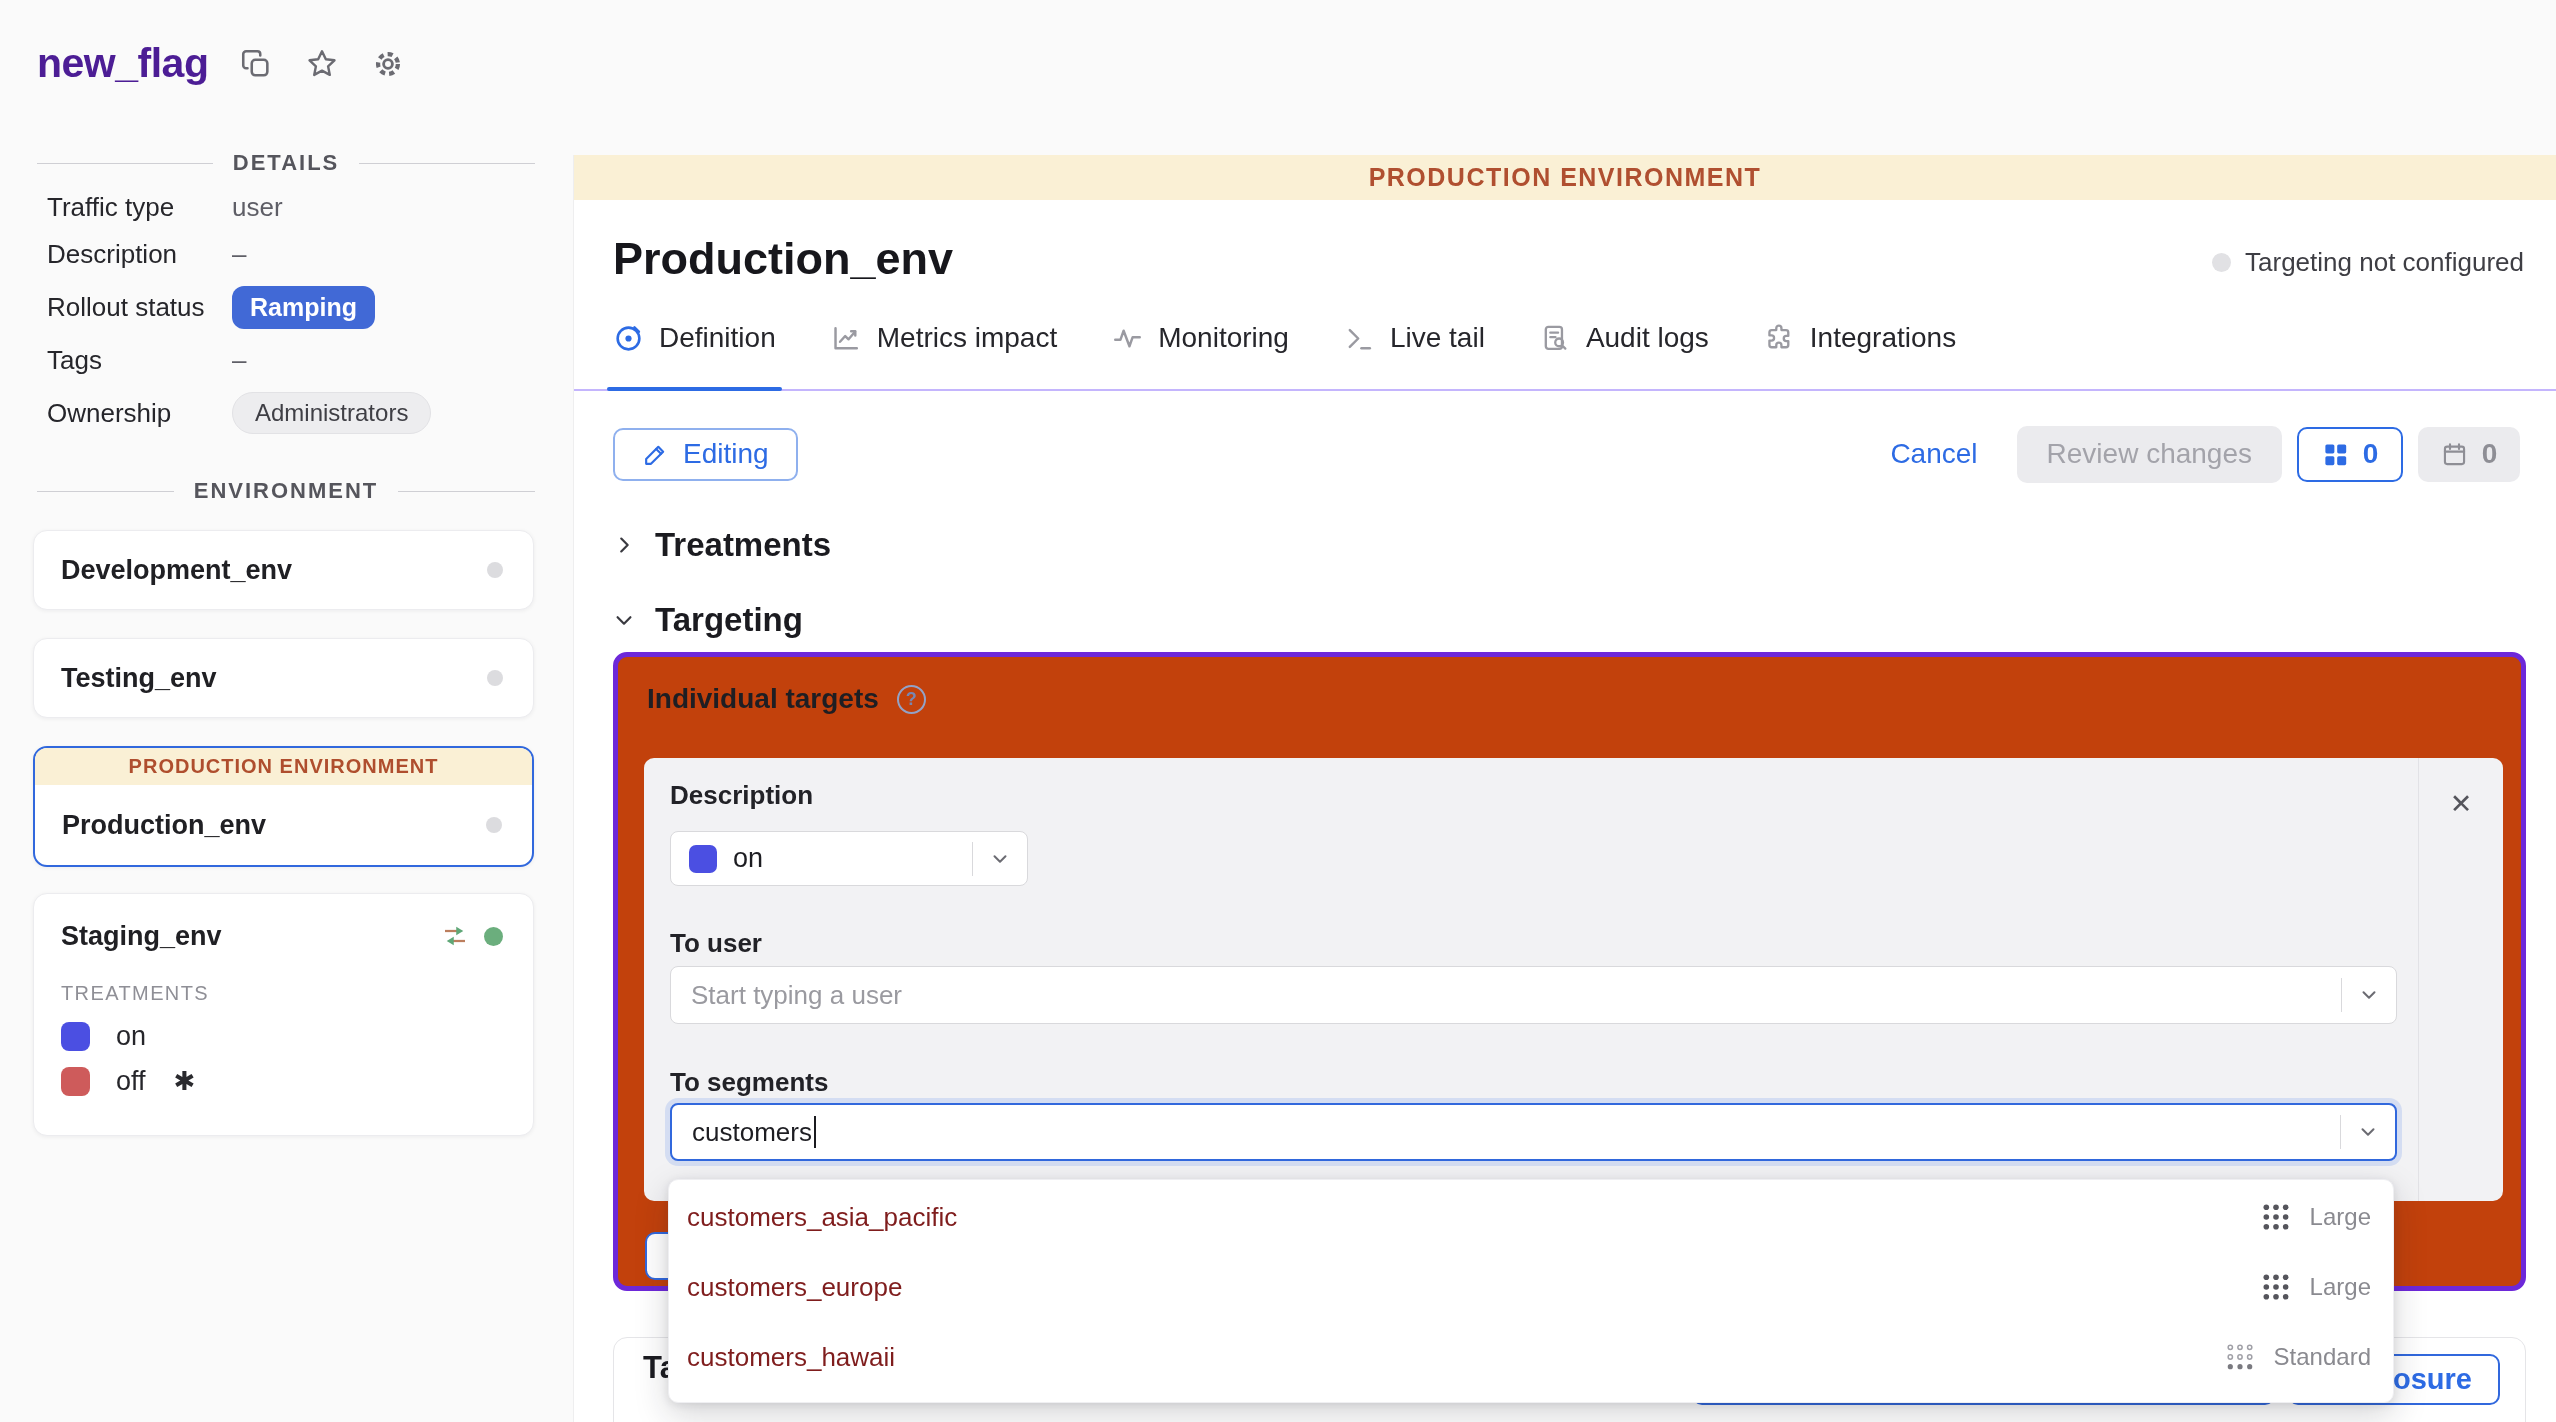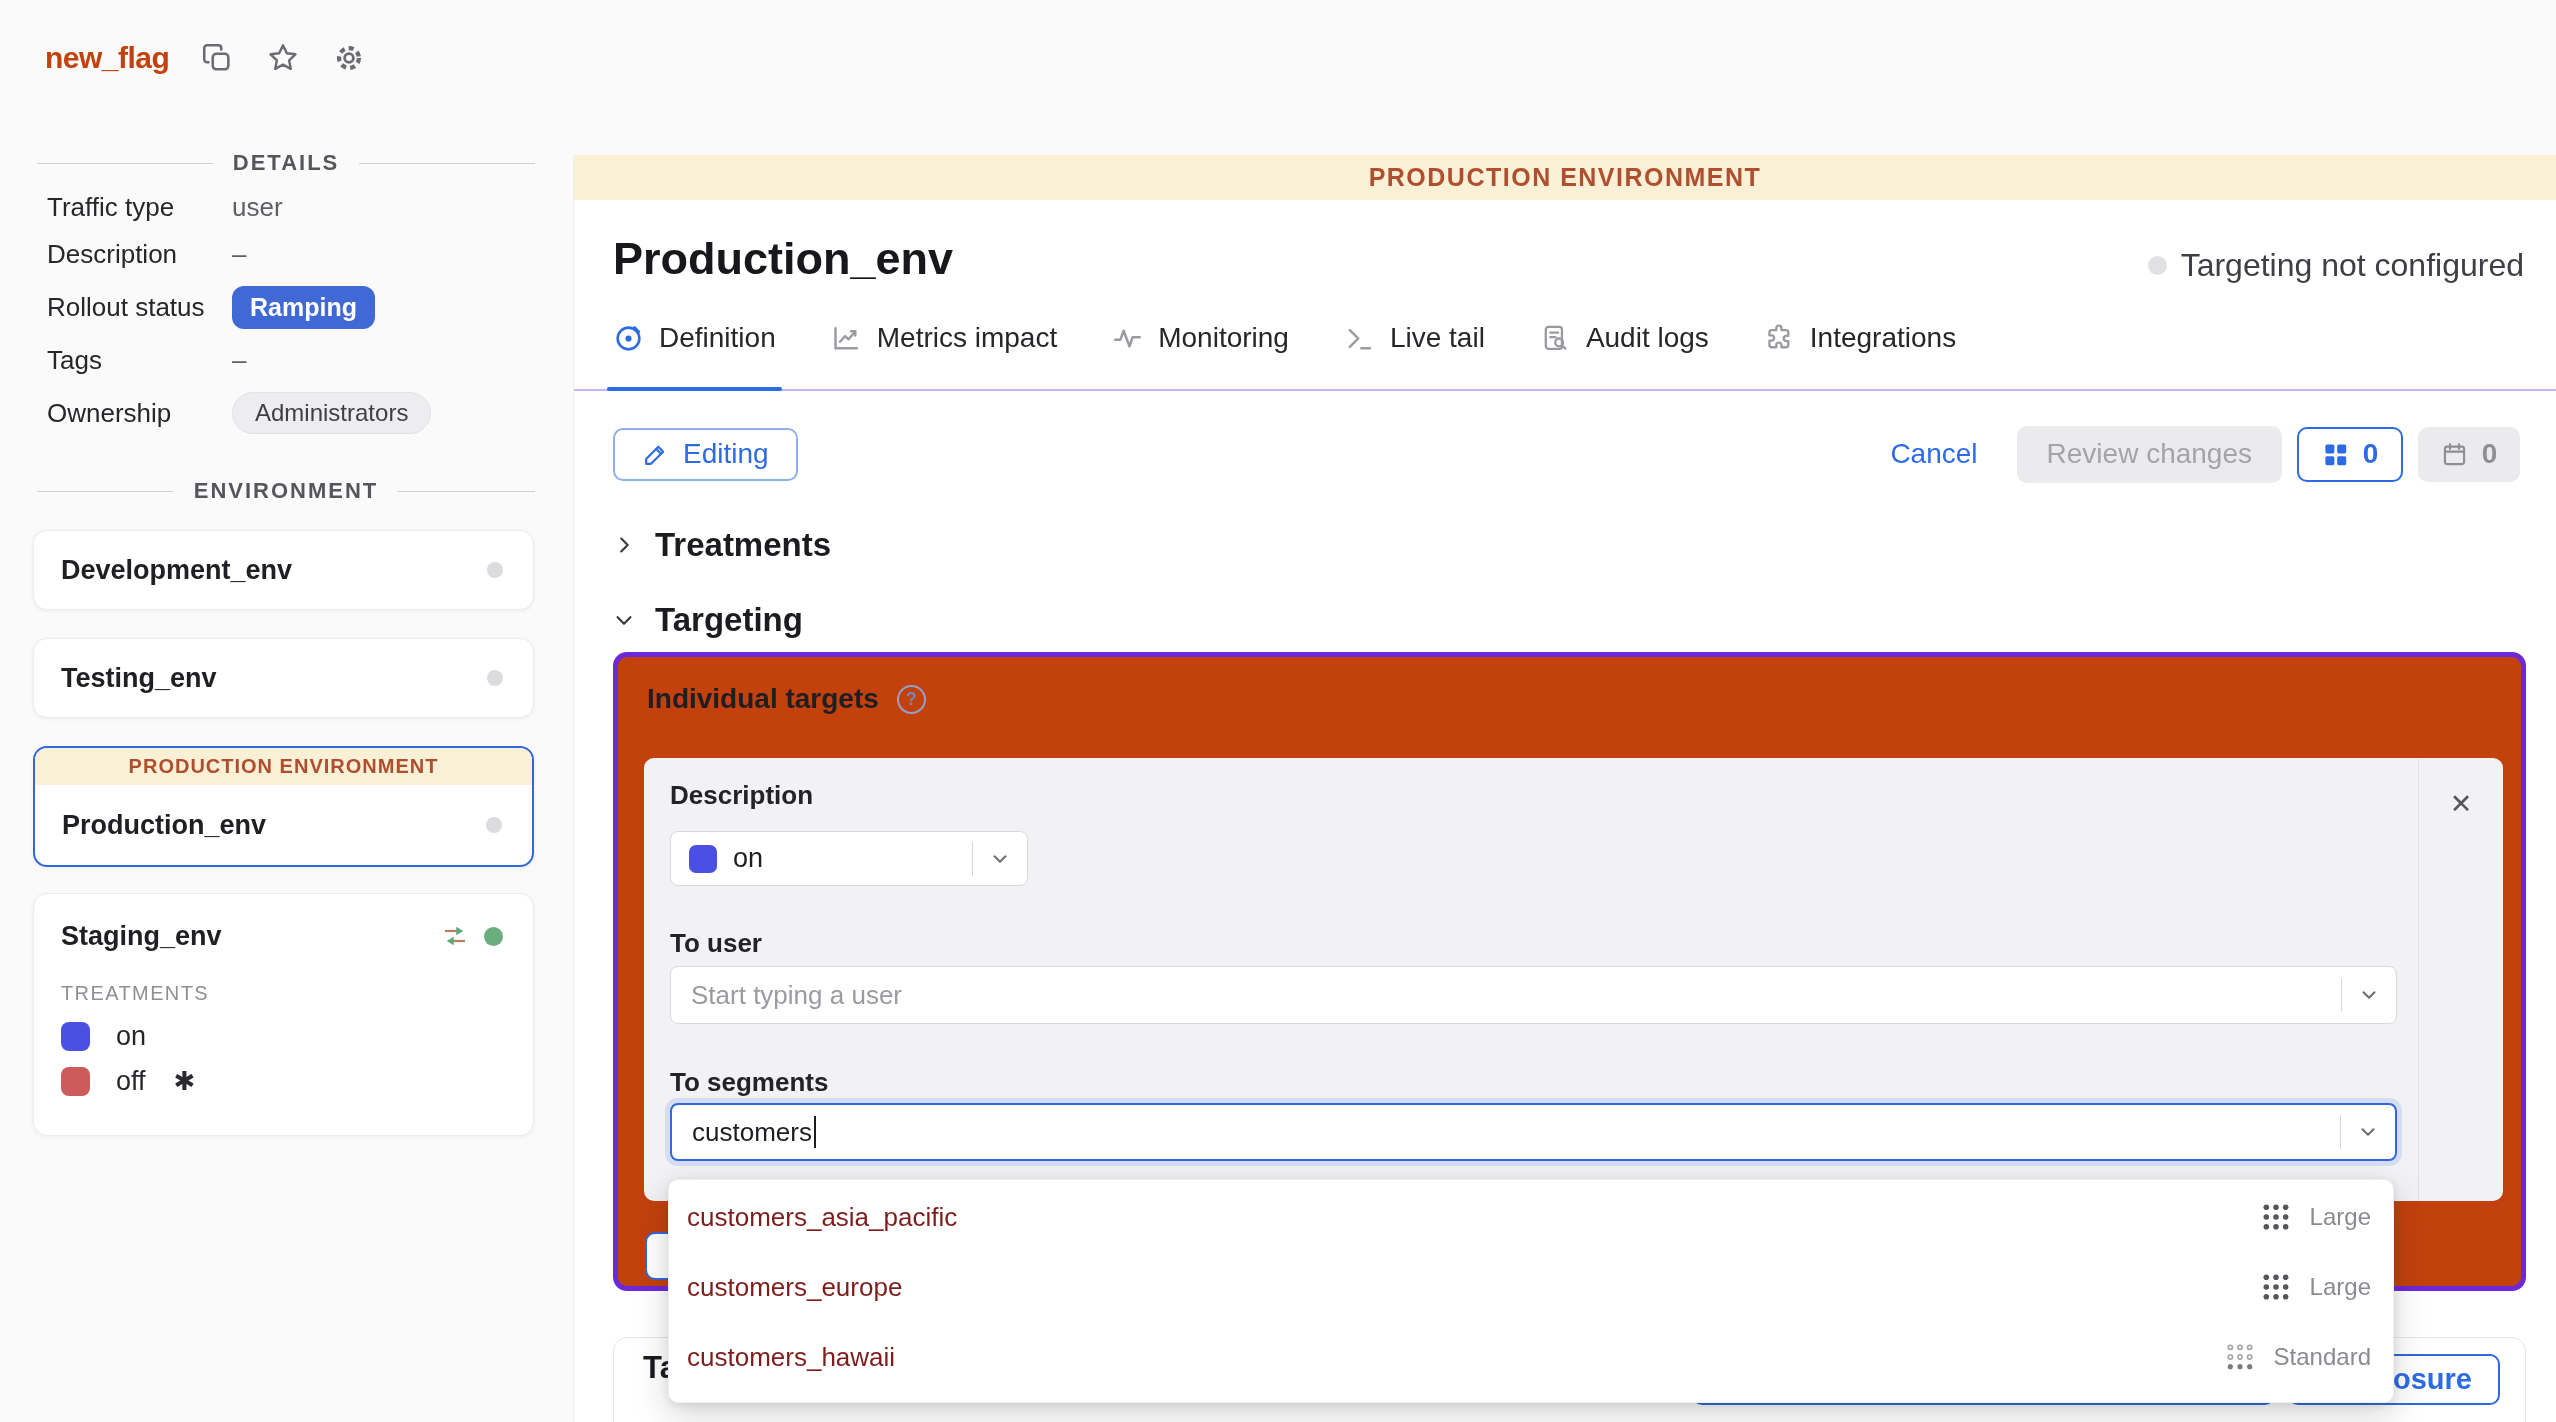--- a/index.html
+++ b/index.html
@@ -5,21 +5,21 @@
   * { margin:0; padding:0; box-sizing:border-box; }
   html,body { width:2556px; height:1422px; }
   body {
     font-family:"Liberation Sans","DejaVu Sans",sans-serif;
     background:#FAFAFA; color:#1D1D22; overflow:hidden;
   }
   #app { position:relative; width:2556px; height:1422px; }
 
   
   .flag-header { position:absolute; left:37px; top:40px; display:flex; align-items:center; gap:30px; }
-  .flag-title { font-size:30px; font-weight:700; letter-spacing:-0.5px; color:#c2410c;margin-left:8px; }
+  .flag-title { font-size:41px; font-weight:700; letter-spacing:-0.5px; color:#4c1d95; }
   .hicon { width:36px; height:36px; display:flex; align-items:center; justify-content:center; color:#6B6B72; cursor:pointer; }
   .hicon svg { width:34px; height:34px; }
 
   
   .divider-row { position:absolute; left:37px; width:498px; display:flex; align-items:center; gap:20px; }
   .divider-row .line { flex:1; height:1px; background:#CFCFD4; }
   .divider-row .dlabel { font-size:22px; font-weight:600; letter-spacing:2px; color:#55555C; }
 
   .details-grid { position:absolute; left:47px; top:192px; width:480px; display:grid; grid-template-columns:185px 1fr; row-gap:16px; align-items:center; }
   .dt-label { font-size:26px; color:#26262B; }
@@ -44,21 +44,21 @@
   .tr-name { font-size:27px; color:#26262B; }
   .tr-default { font-size:26px; color:#2A2A2E; margin-left:2px; }
 
   
   .main-panel { position:absolute; left:573px; top:155px; width:1983px; height:1267px; background:#FFFFFF; border-left:1px solid #EEEEEF; }
   .prod-banner { position:absolute; left:0; top:0; width:100%; height:45px; background:#FAF0D5; display:flex; align-items:center; justify-content:center;
                  font-size:25px; font-weight:700; letter-spacing:1.5px; color:#B04F30; }
   .page-title { position:absolute; left:39px; top:78px; font-size:45px; font-weight:700; color:#17171C; }
   .status-note { position:absolute; right:32px; top:92px; display:flex; align-items:center; gap:14px; }
   .status-note .gray-dot { width:19px; height:19px; border-radius:50%; background:#E1E1E4; }
-  .status-note .note-text { font-size:32px; color:#3E3E44; }
+  .status-note .note-text { font-size:26px; color:#3E3E44; }
 
   .tabbar { position:absolute; left:0; top:152px; width:100%; height:84px; border-bottom:2px solid #c4b5fd; display:flex; align-items:flex-start; gap:55px; padding-left:39px; }
   .tab { position:relative; display:flex; align-items:center; gap:15px; height:62px; font-size:28px; font-weight:500; color:#26262B; cursor:pointer; }
   .tab svg { width:31px; height:31px; color:#9A9AA1; }
   .tab.active svg { color:#2D6BE4; }
   .tab.active::after { content:""; position:absolute; left:-6px; right:-6px; bottom:-22px; height:4px; background:#2D6BE4; border-radius:2px; }
 
   .toolbar { position:absolute; left:39px; right:36px; top:270px; height:58px; display:flex; align-items:center; }
   .btn { display:flex; align-items:center; justify-content:center; gap:14px; border-radius:10px; font-size:28px; font-weight:500; cursor:pointer; }
   .btn-editing { height:53px; padding:0 27px; border:2px solid #8FB0EE; color:#2D6BE4; background:#fff; }

